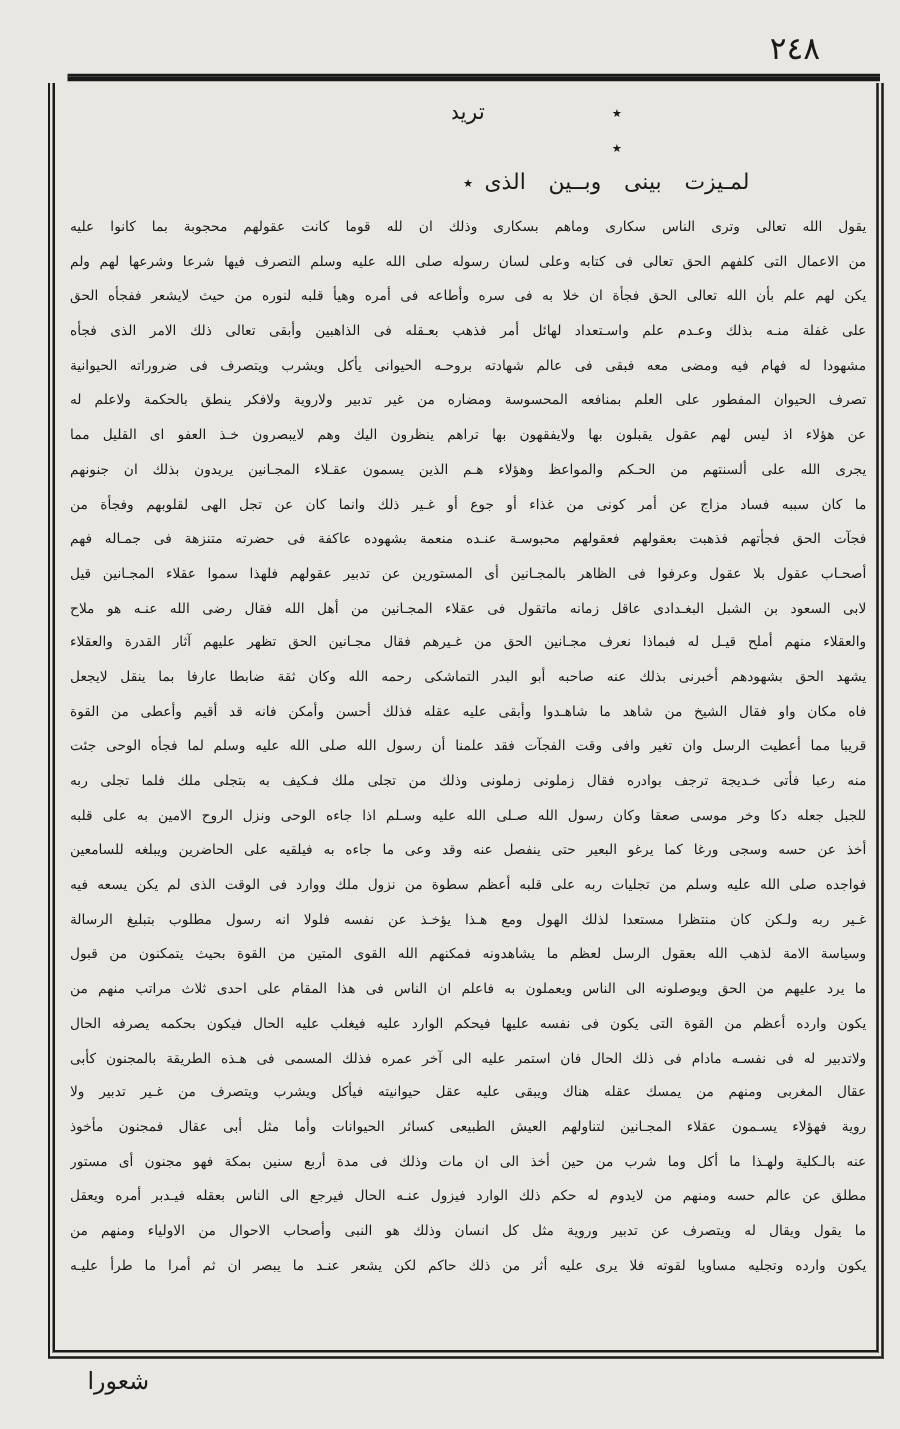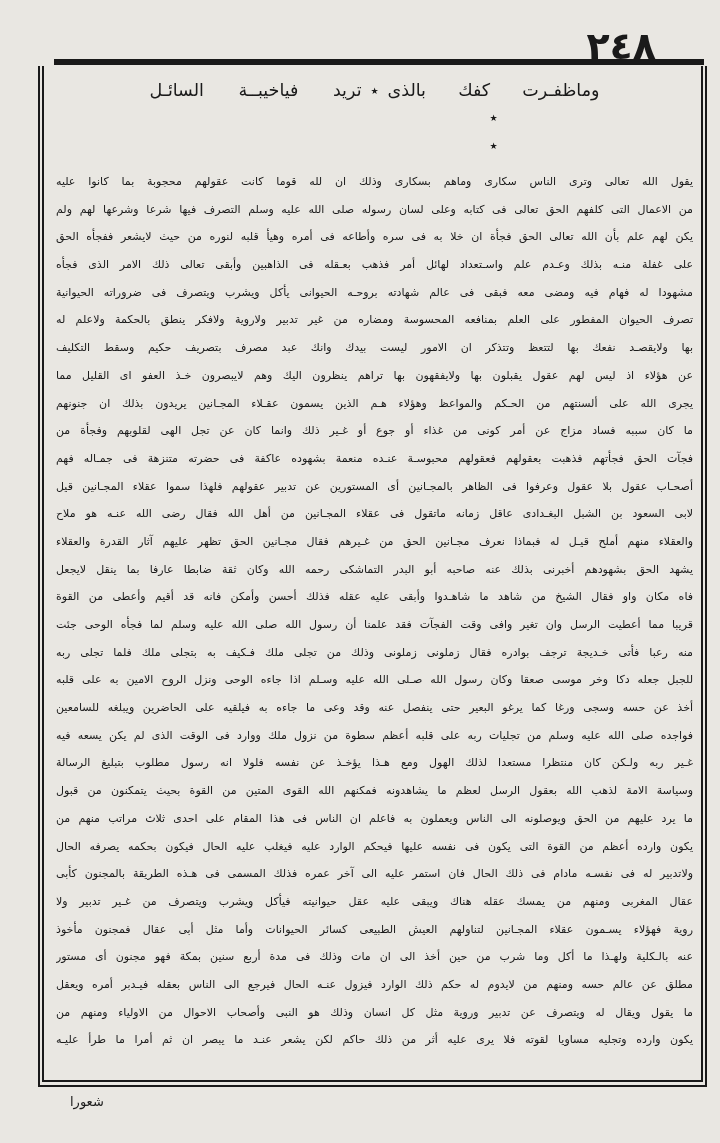--- a/index.html
+++ b/index.html
@@ -12,22 +12,22 @@
   }
   .page {
     position: relative;
     width: 720px; height: 1143px;
     background: var(--paper, #e9e7e2);
   }
   
   .page-number {
     position: absolute;
     top: 24px; right: 64px;
-    font-size: 38px;
-    font-weight: bold;
+    font-size: 25px;
+    font-weight: normal;
     letter-spacing: 2px;
     direction: rtl;
   }
   
   .top-rule {
     position: absolute;
     left: 54px; right: 16px; top: 59px;
     height: 3px;
     border-top: 2px solid var(--ink, #1a1a1a);
     border-bottom: 4px solid var(--ink, #1a1a1a);
@@ -74,55 +74,54 @@
     font-size: 11px;
     text-align: justify;
     text-align-last: justify;
     white-space: nowrap;
     overflow: hidden;
   }
   
   .catchword {
     position: absolute;
     left: 70px; top: 1094px;
-    font-size: 13px;
+    font-size: 19px;
     direction: rtl;
   }
 </style>
 </head>
 <body>
 
 <div class="page">
 
   <div class="page-number">٢٤٨</div>
 
   <div class="top-rule"></div>
 
   <div class="frame">
     <div class="poetry" id="poetry">
         <div class="verse">
-          <span class="hemi">وماظفـرت كفك بالذى</span>
           <span class="star">٭</span>
           <span class="hemi">تريد فياخيبــة السائـل</span>
         </div>
         <div class="verse">
           <span class="star">٭</span>
         </div>
         <div class="verse">
+          <span class="hemi">لمـيزت بينى وبــين الذى</span>
           <span class="star">٭</span>
         </div>
       </div>
     <div class="body-text" id="bodytext">
         <div class="bline">يقول الله تعالى وترى الناس سكارى وماهم بسكارى وذلك ان لله قوما كانت عقولهم محجوبة بما كانوا عليه</div>
         <div class="bline">من الاعمال التى كلفهم الحق تعالى فى كتابه وعلى لسان رسوله صلى الله عليه وسلم التصرف فيها شرعا وشرعها لهم ولم</div>
         <div class="bline">يكن لهم علم بأن الله تعالى الحق فجأة ان خلا به فى سره وأطاعه فى أمره وهيأ قلبه لنوره من حيث لايشعر ففجأه الحق</div>
         <div class="bline">على غفلة منـه بذلك وعـدم علم واسـتعداد لهائل أمر فذهب بعـقله فى الذاهبين وأبقى تعالى ذلك الامر الذى فجأه</div>
         <div class="bline">مشهودا له فهام فيه ومضى معه فبقى فى عالم شهادته بروحـه الحيوانى يأكل ويشرب ويتصرف فى ضروراته الحيوانية</div>
         <div class="bline">تصرف الحيوان المفطور على العلم بمنافعه المحسوسة ومضاره من غير تدبير ولاروية ولافكر ينطق بالحكمة ولاعلم له</div>
-        <div class="bline">بها ولايقصـد نفعك بها لتتعظ وتتذكر ان الامور ليست بيدك وانك عبد مصرف بتصريف حكيم وسقط التكليف</div>
         <div class="bline">عن هؤلاء اذ ليس لهم عقول يقبلون بها ولايفقهون بها تراهم ينظرون اليك وهم لايبصرون خـذ العفو اى القليل مما</div>
         <div class="bline">يجرى الله على ألسنتهم من الحـكم والمواعظ وهؤلاء هـم الذين يسمون عقـلاء المجـانين يريدون بذلك ان جنونهم</div>
         <div class="bline">ما كان سببه فساد مزاج عن أمر كونى من غذاء أو جوع أو غـير ذلك وانما كان عن تجل الهى لقلوبهم وفجأة من</div>
         <div class="bline">فجآت الحق فجأتهم فذهبت بعقولهم فعقولهم محبوسـة عنـده منعمة بشهوده عاكفة فى حضرته متنزهة فى جمـاله فهم</div>
         <div class="bline">أصحـاب عقول بلا عقول وعرفوا فى الظاهر بالمجـانين أى المستورين عن تدبير عقولهم فلهذا سموا عقلاء المجـانين قيل</div>
         <div class="bline">لابى السعود بن الشبل البغـدادى عاقل زمانه ماتقول فى عقلاء المجـانين من أهل الله فقال رضى الله عنـه هو ملاح</div>
         <div class="bline">والعقلاء منهم أملح قيـل له فبماذا نعرف مجـانين الحق من غـيرهم فقال مجـانين الحق تظهر عليهم آثار القدرة والعقلاء</div>
         <div class="bline">يشهد الحق بشهودهم أخبرنى بذلك عنه صاحبه أبو البدر التماشكى رحمه الله وكان ثقة ضابطا عارفا بما ينقل لايجعل</div>
         <div class="bline">فاه مكان واو فقال الشيخ من شاهد ما شاهـدوا وأبقى عليه عقله فذلك أحسن وأمكن فانه قد أقيم وأعطى من القوة</div>
         <div class="bline">قريبا مما أعطيت الرسل وان تغير وافى وقت الفجآت فقد علمنا أن رسول الله صلى الله عليه وسلم لما فجأه الوحى جئت</div>

